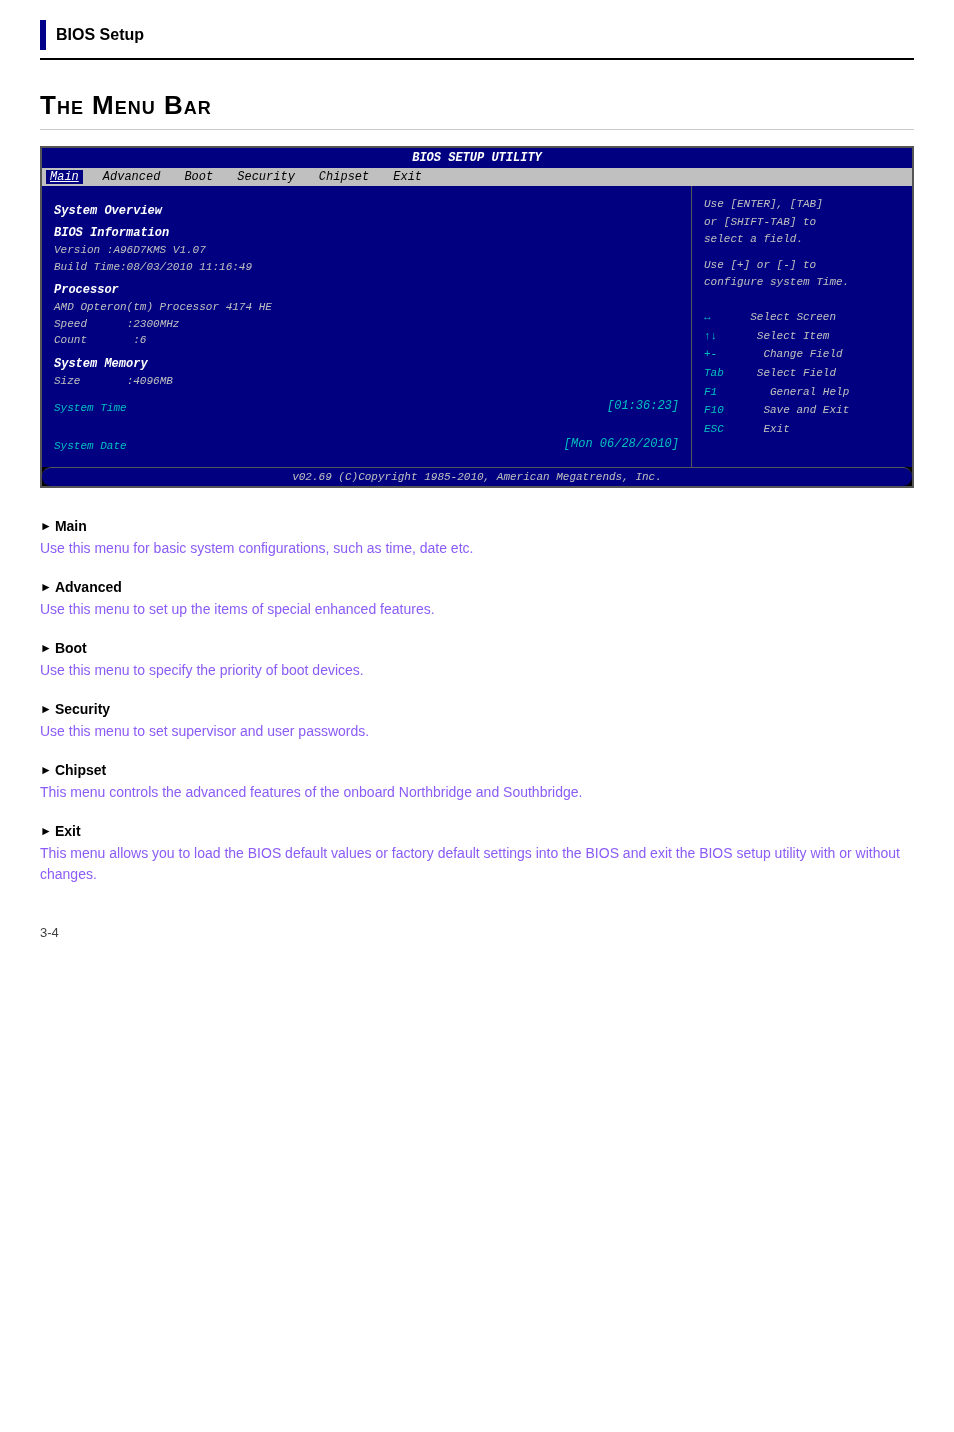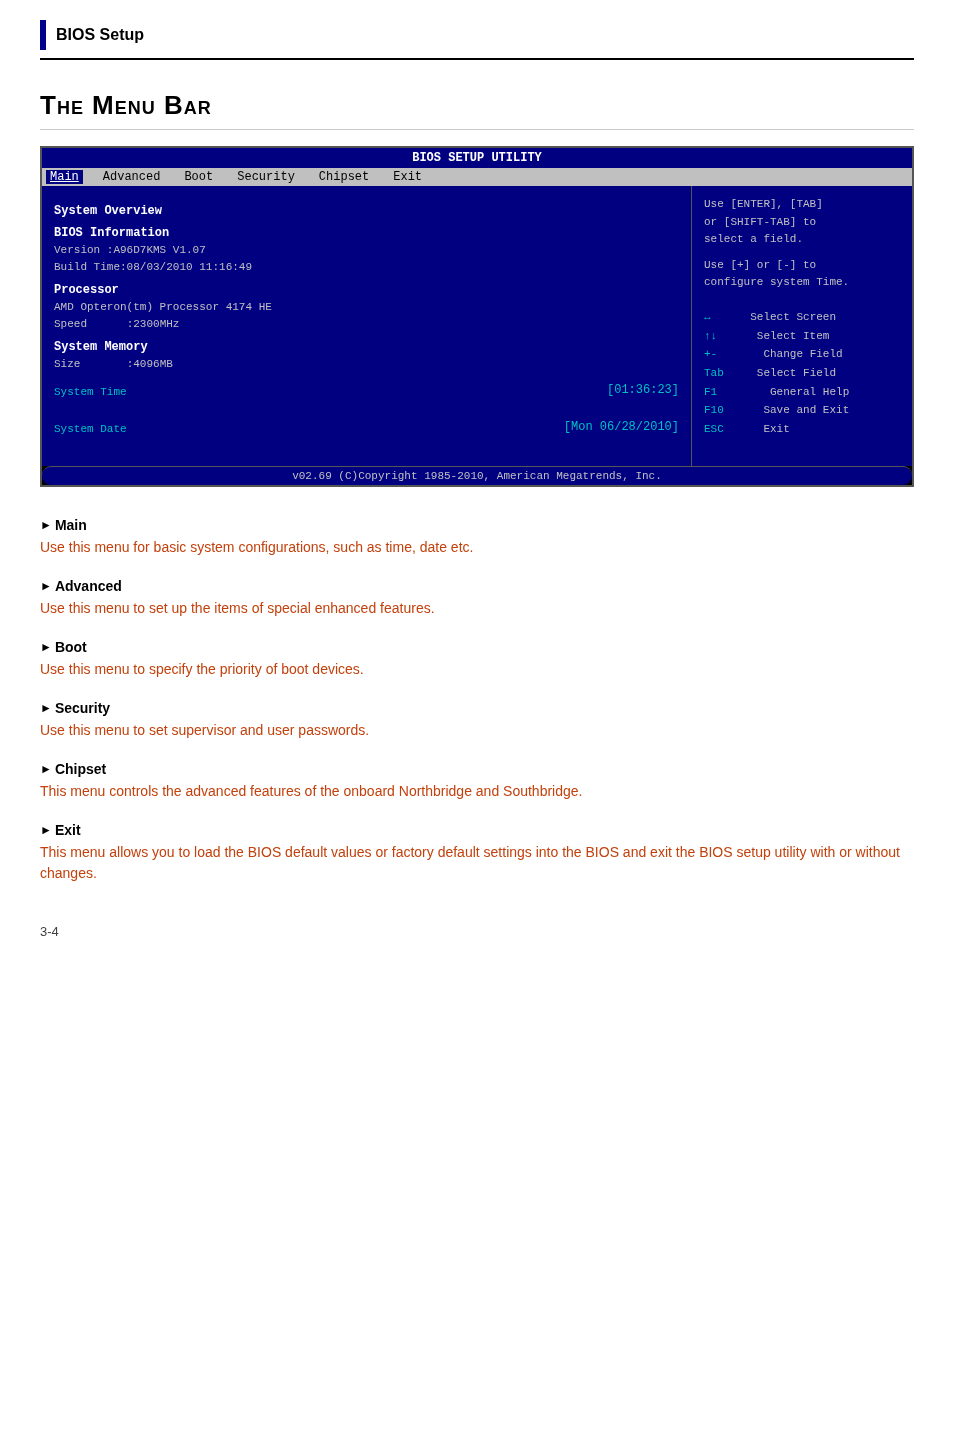--- a/index.html
+++ b/index.html
@@ -52,20 +52,21 @@
       padding-bottom: 8px;
     }
 
     
     .bios-screenshot {
       border: 2px solid #555;
       margin-bottom: 30px;
       background: #000000;
       font-family: 'Courier New', Courier, monospace;
       font-size: 12px;
+      font-style: italic;
     }
 
     .bios-title-bar {
       background: #000080;
       color: #fff;
       text-align: center;
       padding: 3px 0;
       font-weight: bold;
       font-size: 12px;
     }
@@ -176,21 +177,21 @@
     }
 
     .desc-arrow {
       color: #000;
       font-size: 12px;
       margin-right: 1px;
     }
 
     .desc-text {
       font-size: 14px;
-      color: #c2410c;
+      color: #8b5cf6;
       line-height: 1.5;
       margin-left: 0;
     }
 
     .page-number {
       margin-top: 40px;
       font-size: 13px;
       color: #404040;
     }
 
@@ -242,20 +243,25 @@
         <div class="bios-item">Build Time:08/03/2010 11:16:49</div>
 
         <div style="margin-top:8px;">
           <div class="bios-section-header">Processor</div>
           <div class="bios-item">AMD Opteron(tm) Processor 4174 HE</div>
           <div class="bios-item">
             <span>Speed</span>
             &nbsp;&nbsp;&nbsp;&nbsp;
             <span>:2300MHz</span>
           </div>
+          <div class="bios-item">
+            <span>Count</span>
+            &nbsp;&nbsp;&nbsp;&nbsp;&nbsp;
+            <span>:6</span>
+          </div>
         </div>
 
         <div style="margin-top:0;">
           <div class="bios-section-header">System Memory</div>
           <div class="bios-item">
             <span>Size</span>
             &nbsp;&nbsp;&nbsp;&nbsp;&nbsp;
             <span>:4096MB</span>
           </div>
         </div>

